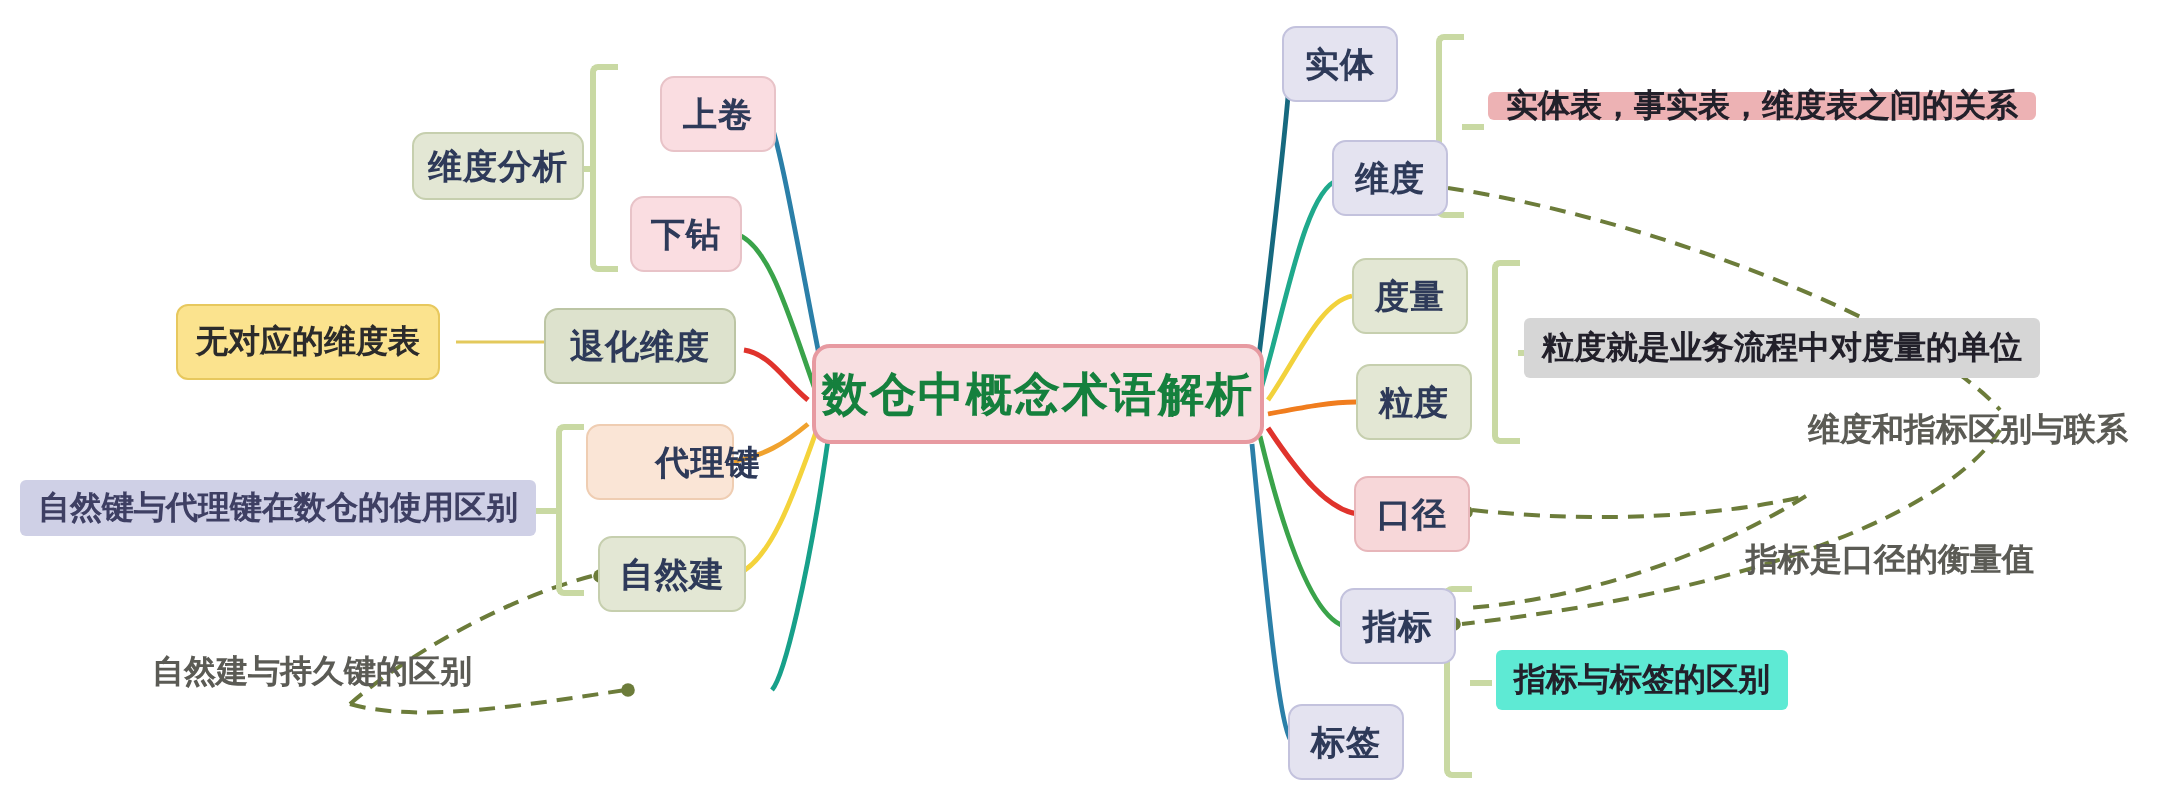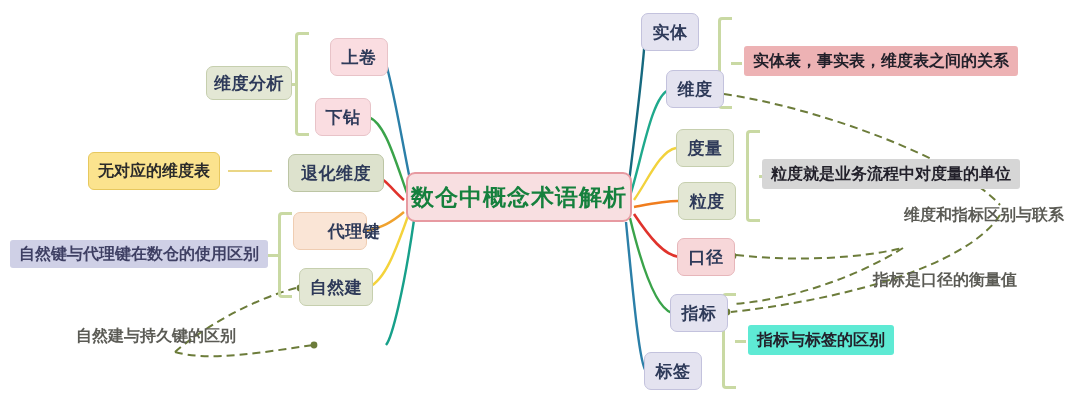--- a/index.html
+++ b/index.html
@@ -171,21 +171,21 @@
 
   <div class="bracket" style="left:722px; top:293px; width:14px; height:96px;"></div>
   <div class="bracket-stub" style="left:735px; top:340px; width:11px;"></div>
 
   <div class="node center" style="left:406px; top:172px; width:226px; height:50px;">数仓中概念术语解析</div>
 
   <div class="node pink" style="left:330px; top:38px; width:58px; height:38px;">上卷</div>
 
   <div class="node pink" style="left:315px; top:98px; width:56px; height:38px;">下钻</div>
 
-  <div class="node olivedark" style="left:272px; top:154px; width:96px; height:38px;margin-left:16px;">退化维度</div>
+  <div class="node olivedark" style="left:272px; top:154px; width:96px; height:38px;">退化维度</div>
 
   <div class="node peach" style="left:293px; top:212px; width:74px; height:38px;padding-left:48px;">代理键</div>
 
   <div class="node olive" style="left:299px; top:268px; width:74px; height:38px;">自然建</div>
 
 
   <div class="node olive" style="left:206px; top:66px; width:86px; height:34px;">维度分析</div>
 
   <div class="node lavender" style="left:641px; top:13px; width:58px; height:38px;">实体</div>
 
@@ -200,21 +200,21 @@
   <div class="node lavender" style="left:670px; top:294px; width:58px; height:38px;">指标</div>
 
   <div class="node lavender" style="left:644px; top:352px; width:58px; height:38px;">标签</div>
 
   <div class="note yellowfill" style="left:88px; top:152px; height:38px;">无对应的维度表</div>
 
   <div class="note lavboxfill" style="left:10px; top:240px; height:28px;">自然键与代理键在数仓的使用区别</div>
 
   <div class="note plain" style="left:67px; top:324px; height:24px;">自然建与持久键的区别</div>
 
-  <div class="note pinkfill" style="left:744px; top:46px; height:30px;">实体表，事实表，维度表之间的关系</div>
+  <div class="note pinkfill" style="left:744px; top:46px; height:14px;">实体表，事实表，维度表之间的关系</div>
 
   <div class="note greyfill" style="left:762px; top:159px; height:30px;">粒度就是业务流程中对度量的单位</div>
 
   <div class="note plain" style="left:895px; top:203px; height:24px;">维度和指标区别与联系</div>
 
   <div class="note plain" style="left:864px; top:268px; height:24px;">指标是口径的衡量值</div>
 
   <div class="note lavfill" style="left:748px; top:325px; height:30px;">指标与标签的区别</div>
 
 </div>

